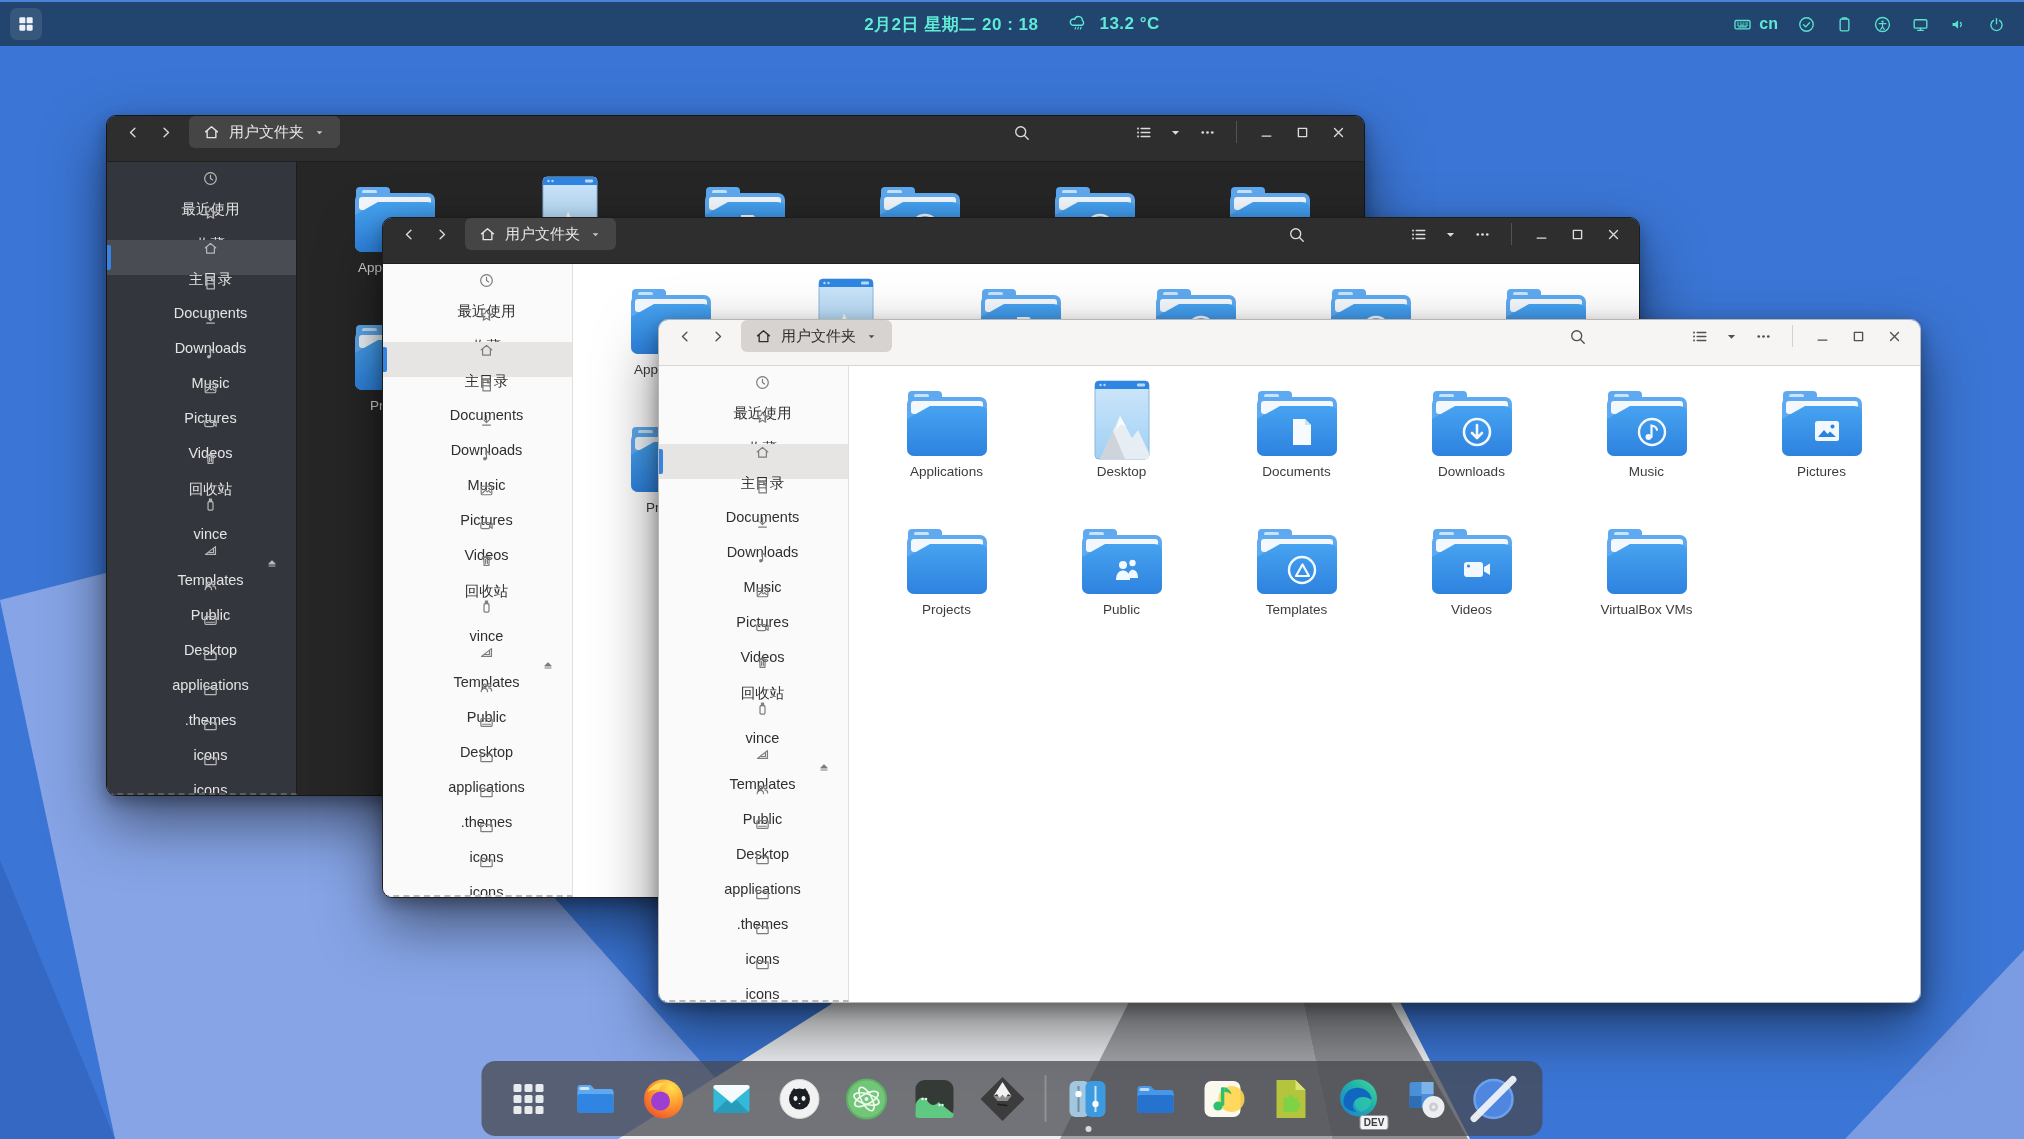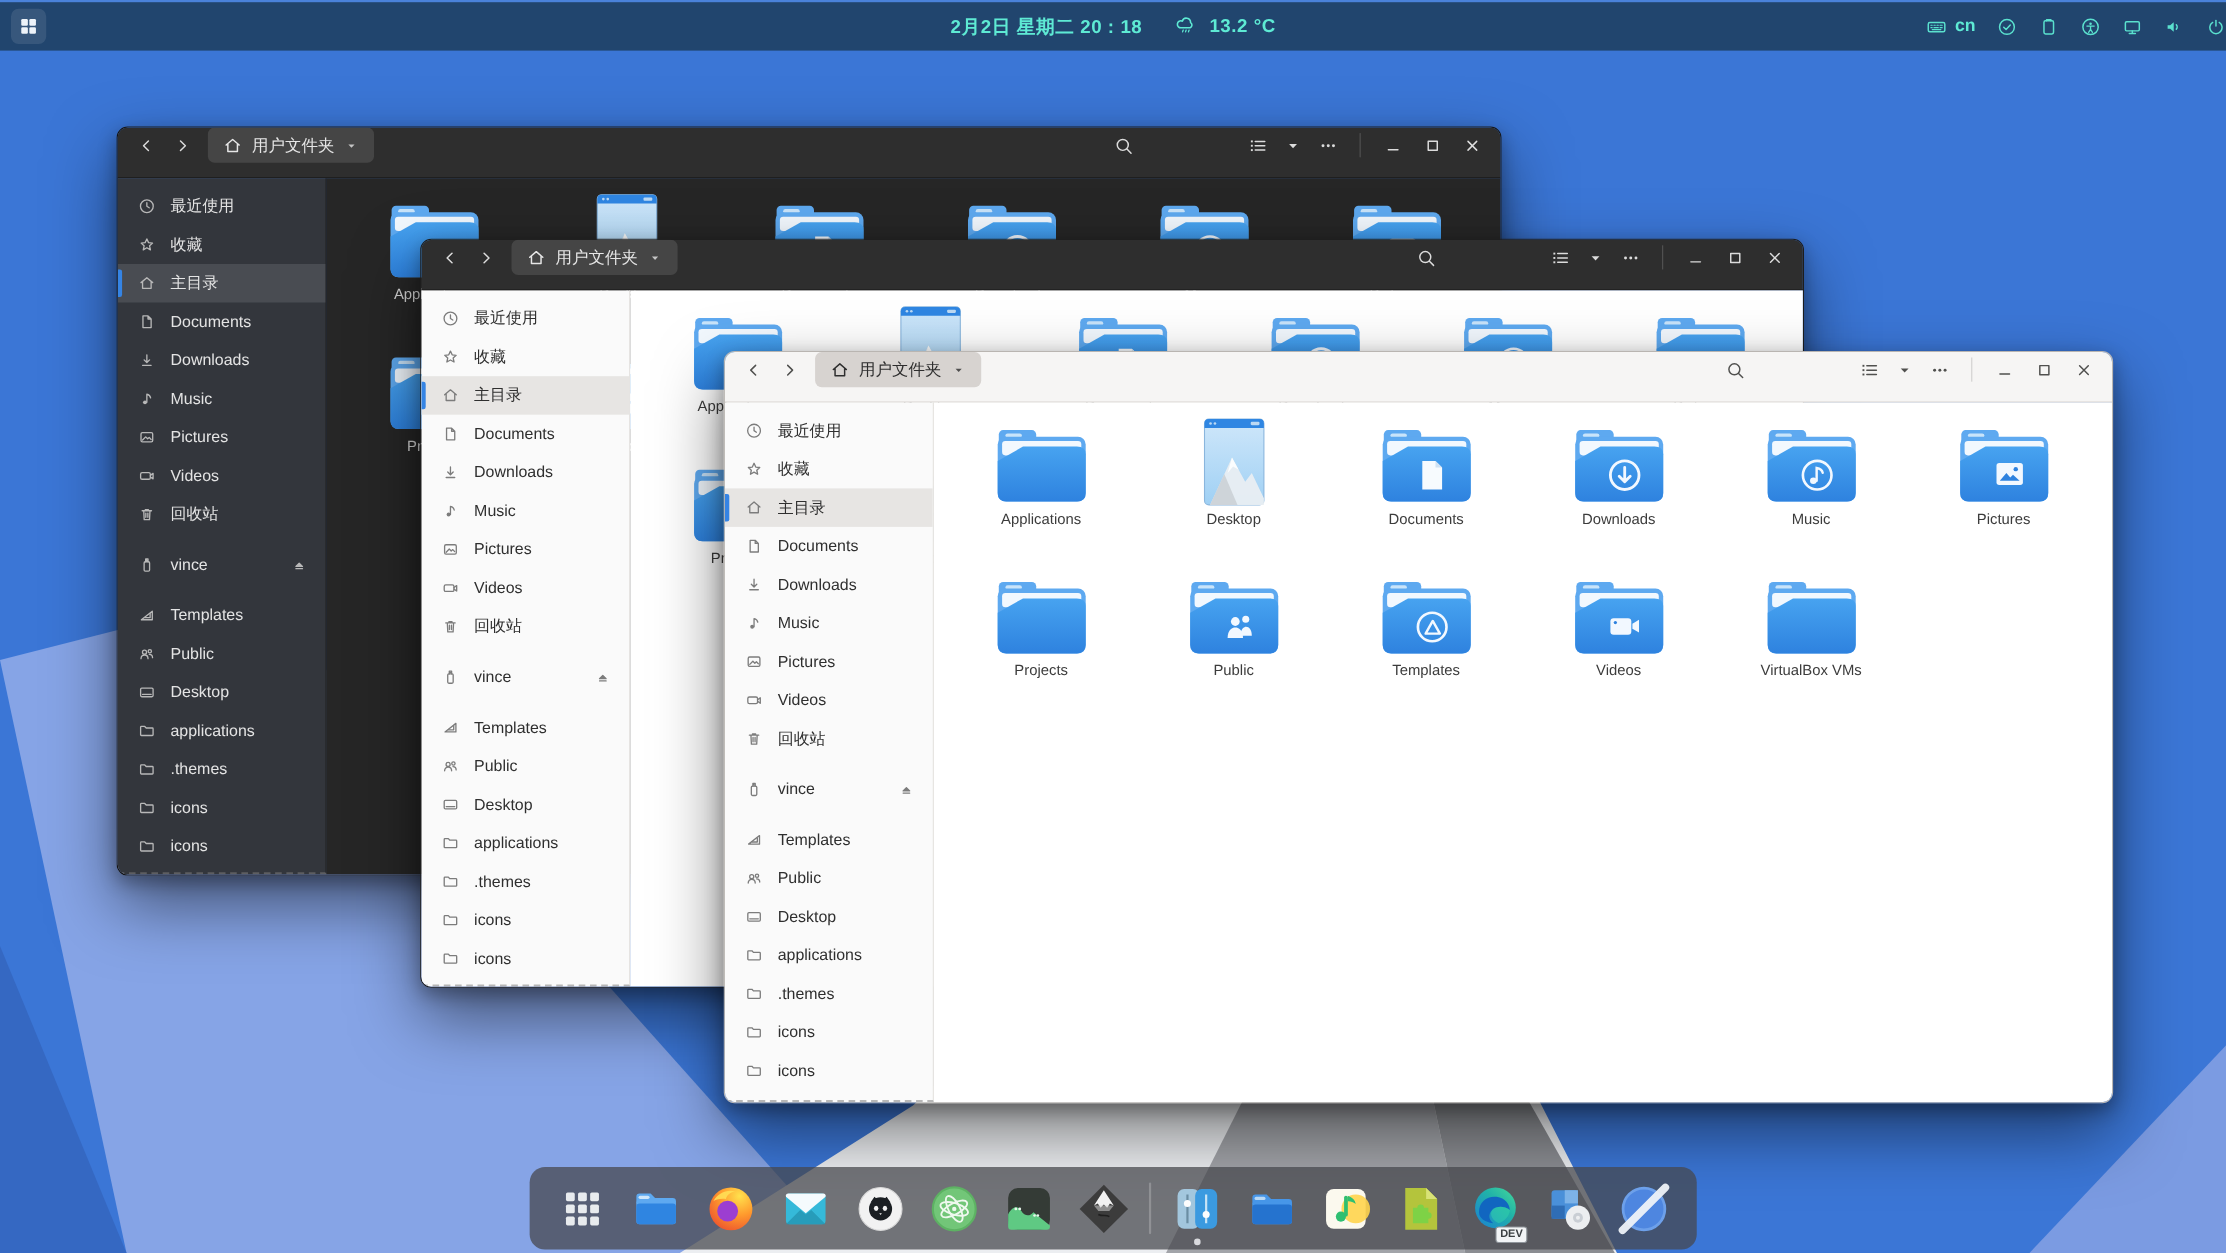--- a/index.html
+++ b/index.html
@@ -10,21 +10,21 @@
   
   .topbar{position:absolute;top:0;left:0;right:0;height:46px;background:#21456e;border-top:2px solid #4a82da;
           box-sizing:border-box;display:flex;align-items:center;color:#5eead4;z-index:60;}
   .start{margin-left:10px;width:32px;height:32px;border-radius:7px;background:rgba(255,255,255,.10);
          display:flex;align-items:center;justify-content:center;border:none;cursor:default;color:#eef3f9;}
   .start i{width:20px;height:20px;display:block;}
   .clockgrp{position:absolute;left:50%;transform:translateX(-50%);display:flex;align-items:center;gap:30px;
             font-size:17px;font-weight:bold;letter-spacing:.5px;}
   .weather{display:flex;align-items:center;gap:11px;}
   .weather i{width:20px;height:20px;display:block;}
-  .tray{margin-left:auto;display:flex;align-items:center;gap:19px;}
+  .tray{margin-left:auto;display:flex;align-items:center;gap:19px;padding-right:18px;}
   .tray i{width:19px;height:19px;display:block;opacity:.95;}
   .kbd{font-weight:bold;font-size:16px;margin-left:-12px;}
 
   
   .window{position:absolute;border-radius:10px;display:flex;flex-direction:column;overflow:hidden;
           box-shadow:0 26px 60px rgba(0,0,0,.50),0 6px 16px rgba(0,0,0,.30);box-sizing:border-box;}
   .win-back{left:106px;top:115px;width:1259px;height:681px;z-index:10;}
   .win-middle{left:382px;top:217px;width:1258px;height:681px;z-index:20;}
   .win-front{left:658px;top:319px;width:1263px;height:684px;z-index:30;}
 
@@ -47,42 +47,42 @@
   .pill .pcaret{width:15px;height:15px;opacity:.8;}
   .hdr-right{margin-left:auto;display:flex;align-items:center;gap:4px;}
   .hbtn.search{margin-right:86px;}
   .hbtn.narrow{width:24px;}
   .vsep{width:1px;height:22px;background:currentColor;opacity:.22;margin:0 9px;}
 
   .wbody{flex:1;display:flex;min-height:0;}
   .sidebar{flex:0 0 190px;background:var(--side);color:var(--side-fg);border-right:1px solid var(--div);
            padding-top:8px;font-size:14.5px;box-sizing:border-box;overflow:hidden;
            border-bottom:2px dashed rgba(128,128,128,.55);}
-  .srow{height:35px;display:flex;align-items:center;gap:13px;padding-left:18px;position:relative;}
+  .srow{height:35px;display:flex;align-items:center;gap:13px;padding-left:18px;position:relative;flex-direction:column;}
   .srow .sic{width:17px;height:17px;color:var(--side-ic);flex:0 0 auto;display:block;}
   .srow.sec{margin-top:11px;}
   .srow.selected{background:var(--sel);font-family:Liberation Mono, monospace;}
   .srow.selected::before{content:"";position:absolute;left:0;top:5px;bottom:5px;width:4px;background:#3584e4;
                          border-radius:0 2px 2px 0;}
   .slabel{white-space:nowrap;}
   .eject{margin-left:auto;margin-right:16px;width:16px;height:16px;color:var(--side-ic);display:block;}
 
   .content{flex:1;background:var(--content);padding:14px 0 0 10px;display:grid;
            grid-template-columns:repeat(6,175px);grid-auto-rows:138px;justify-items:center;align-content:start;
            overflow:hidden;}
   .fitem{display:flex;flex-direction:column;align-items:center;width:160px;}
   .ficon{width:84px;height:80px;display:flex;align-items:flex-end;justify-content:center;}
   .ficon svg{display:block;}
   .flabel{margin-top:4px;font-size:13.5px;color:var(--label);white-space:nowrap;}
 
   
   .dock{position:absolute;left:50%;transform:translateX(-50%);bottom:3px;width:1061px;height:75px;
         background:rgba(70,72,77,.74);border-radius:14px;display:flex;align-items:center;
         justify-content:space-evenly;padding:0 6px;box-sizing:border-box;z-index:50;}
-  .ditem{width:52px;height:100%;position:relative;display:flex;align-items:center;justify-content:center;flex:0 0 auto;}
+  .ditem{width:52px;height:100%;position:relative;display:flex;align-items:center;justify-content:flex-start;flex:0 0 auto;}
   .ditem .dicon{width:50px;height:50px;display:block;}
   .ditem .dicon svg{width:50px;height:50px;display:block;}
   .ditem--separator{width:2px;flex:0 0 2px;}
   .ditem--separator::after{content:"";position:absolute;top:14px;bottom:14px;left:0;width:2px;
         background:rgba(255,255,255,.22);border-radius:1px;}
   .dot{position:absolute;bottom:4px;left:50%;transform:translateX(-50%);width:6px;height:6px;border-radius:50%;
        background:#d9dade;}
   .dbadge{position:absolute;right:-3px;bottom:6px;background:#f2f4f6;border:1px solid #8f959b;border-radius:3px;
           font-size:10px;font-weight:bold;color:#3c4043;padding:0 3px;line-height:13px;}
   i[data-icon]{display:block;}

